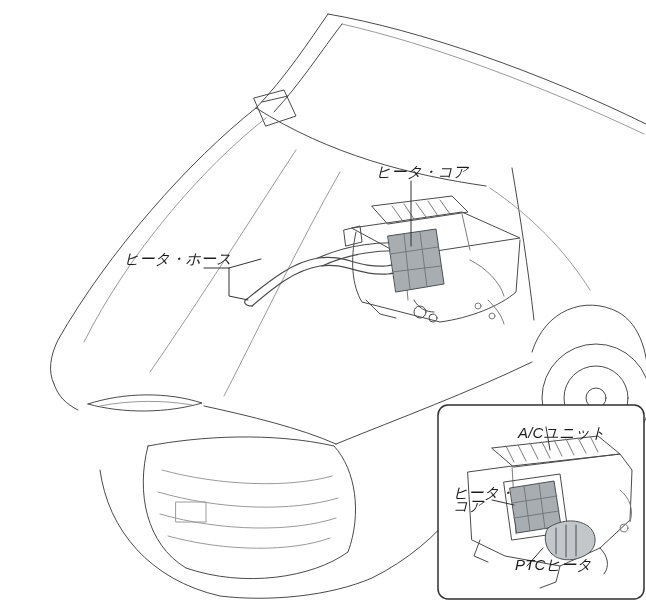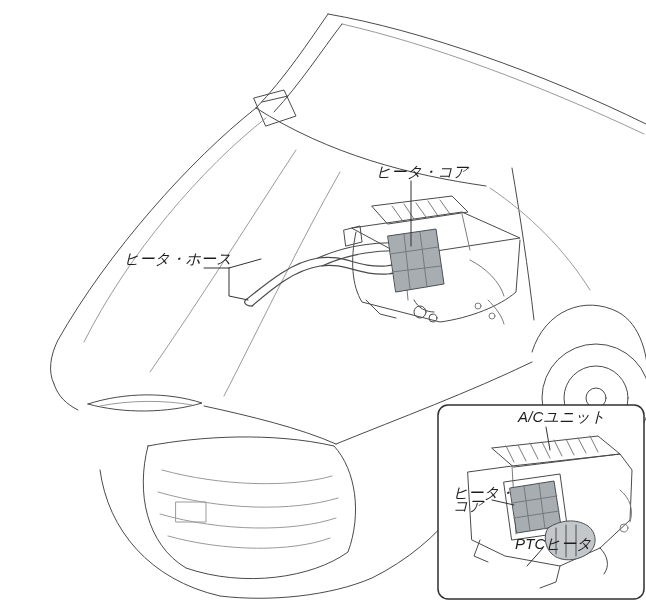--- a/index.html
+++ b/index.html
@@ -187,22 +187,22 @@
         <path d="M 492,500 L 514,505"></path>
         <path d="M 527,566 L 543,548"></path>
       </g>
     </g>
   </svg>
 
   <div class="label" style="left:376px;top:165px;">ヒータ・コア</div>
 
   <div class="label" style="left:124px;top:252px;">ヒータ・ホース</div>
 
-  <div class="label" style="left:518px;top:410px;">A/Cユニット</div>
+  <div class="label" style="left:518px;top:426px;">A/Cユニット</div>
 
   <div class="label label2line" style="left:446px;top:486px;margin-left:7px;">
     <span>ヒータ・</span>
     <span>コア</span>
   </div>
 
-  <div class="label" style="left:502px;top:537px;padding-left:13px;">PTCヒータ</div>
+  <div class="label" style="left:502px;top:558px;padding-left:13px;">PTCヒータ</div>
 
 </div>
 
 </body></html>

